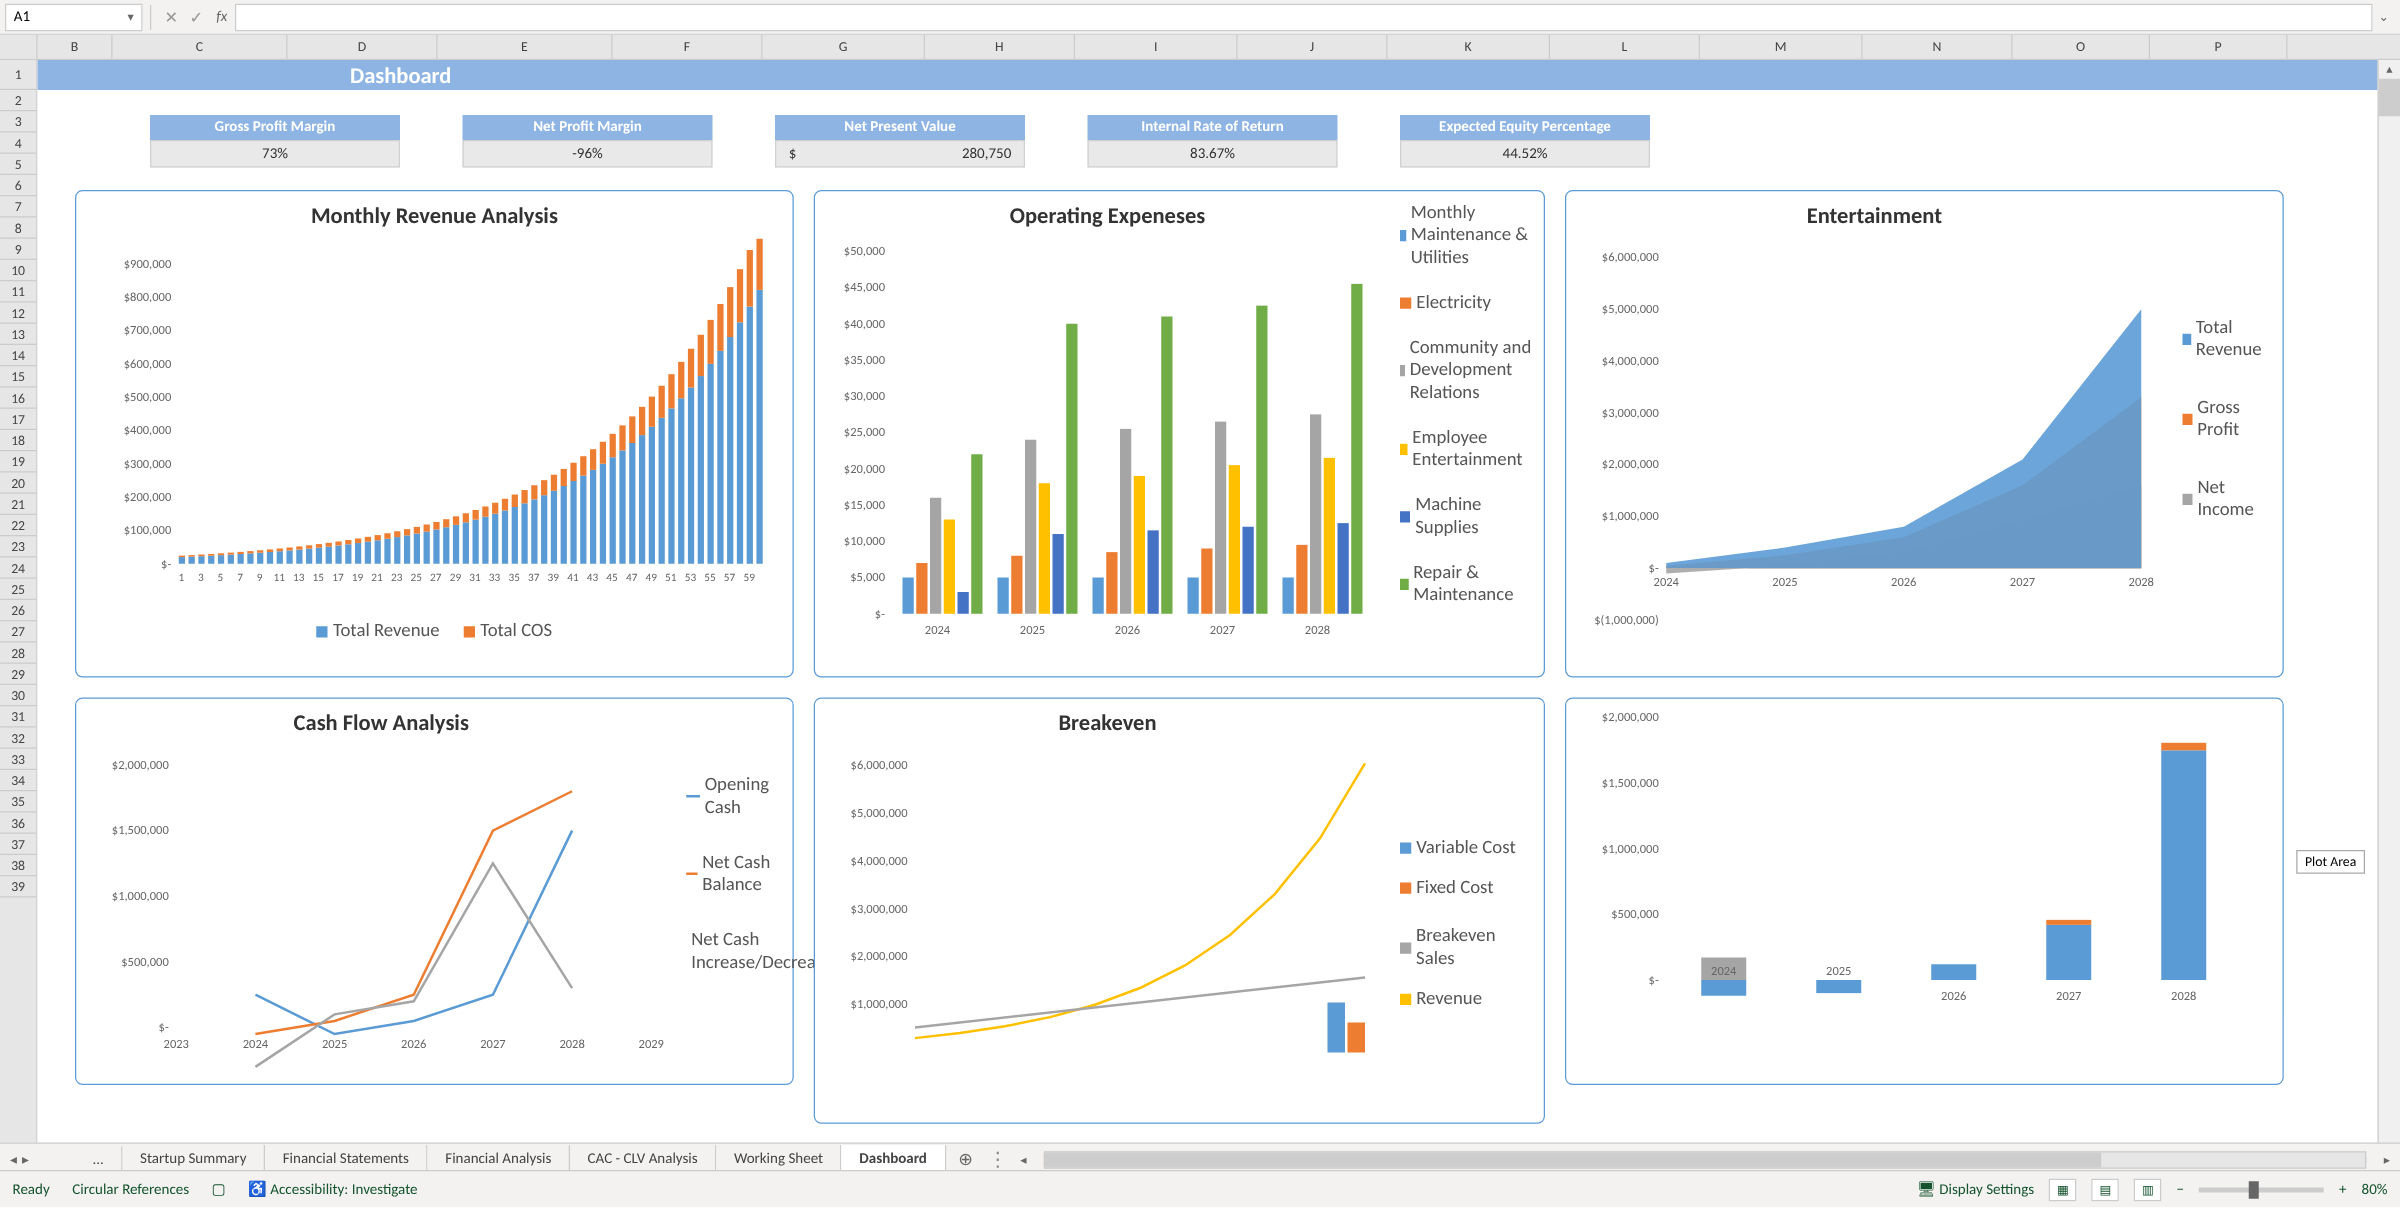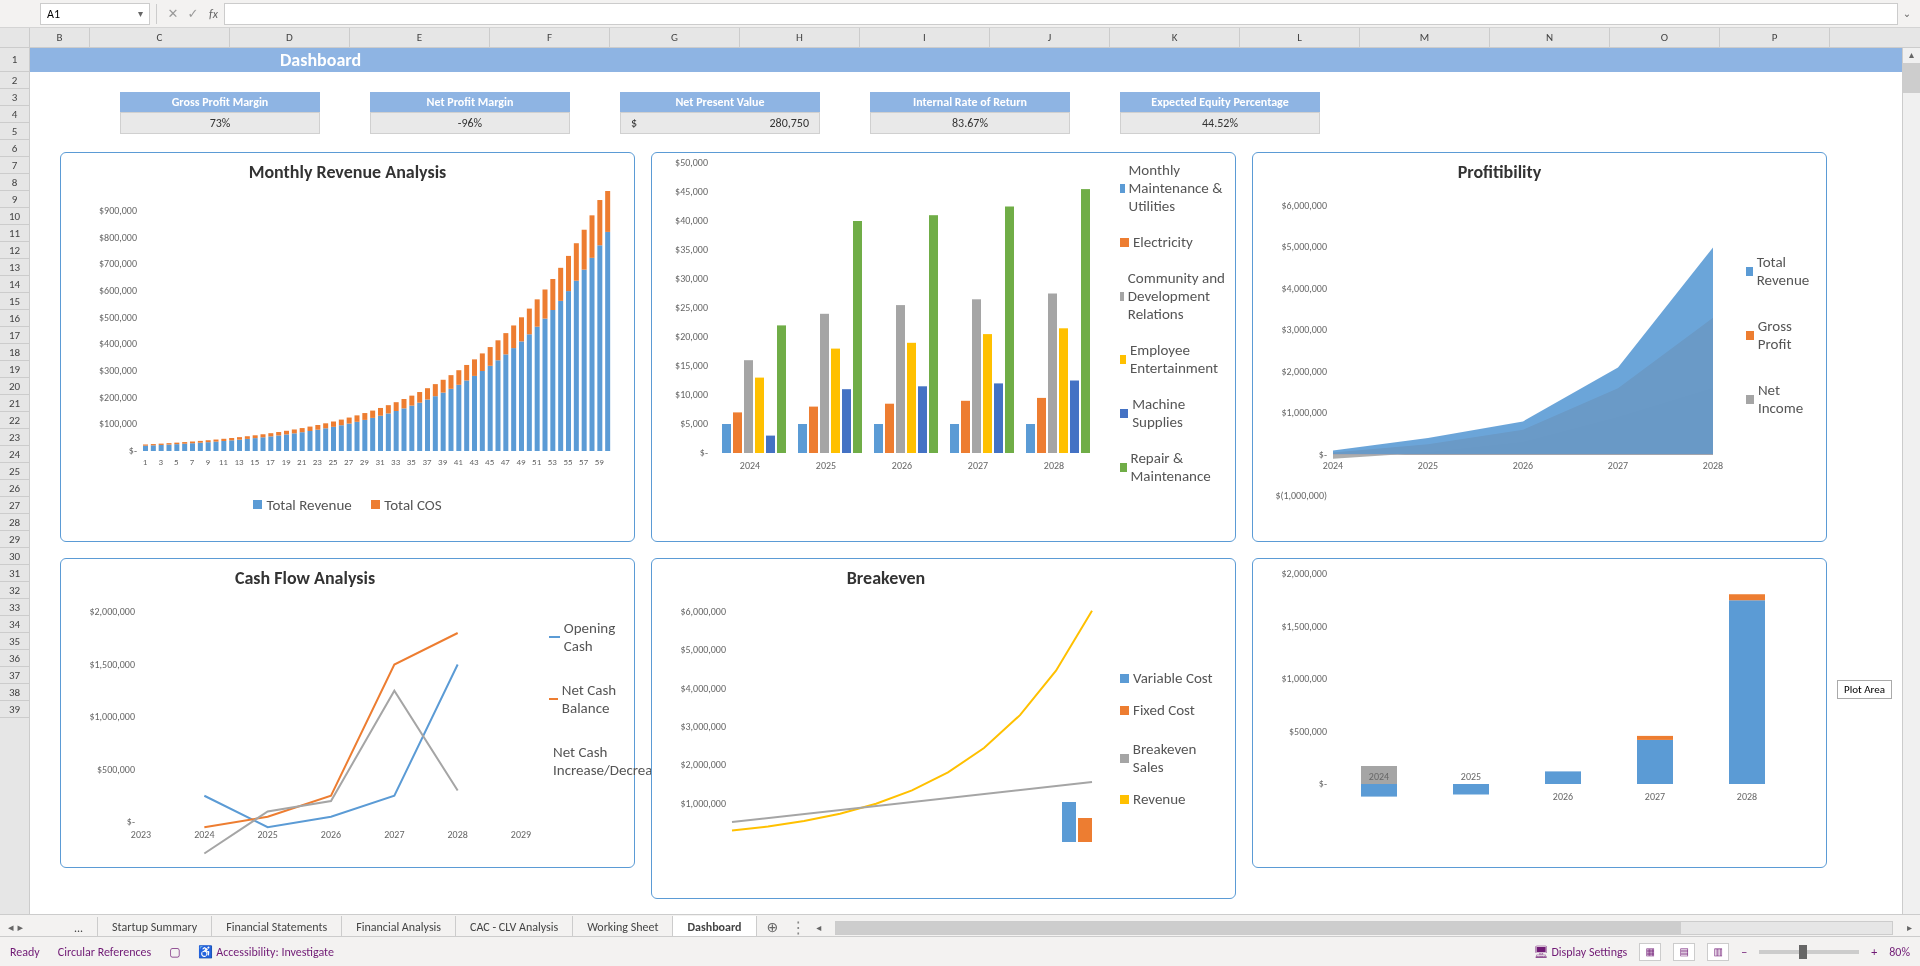--- a/index.html
+++ b/index.html
@@ -1,20 +1,20 @@
 <!DOCTYPE html>
 <html><head>
 <meta charset="utf-8">
 <style>
 * { margin: 0; padding: 0; box-sizing: border-box; font-family: Calibri, Arial, sans-serif; }
 body { background: #fff; overflow: hidden; width: 1920px; height: 966px; position: relative; }
 
 
 .formula-bar { height: 28px; background: #f3f2f1; border-bottom: 1px solid #d4d4d4; display: flex; align-items: center; padding: 0 4px; }
-.name-box { width: 110px; height: 22px; background: #fff; border: 1px solid #ccc; display: flex; align-items: center; padding: 0 6px; font-size: 12px; margin-left: 36px; }
+.name-box { width: 110px; height: 22px; background: #fff; border: 1px solid #ccc; display: flex; align-items: center; padding: 0 6px; font-size: 12px; }
 .name-box-arrow { margin-left: auto; font-size: 10px; color: #666; }
 .fb-divider { width: 1px; height: 20px; background: #ccc; margin: 0 6px; }
 .fb-icon { width: 20px; height: 20px; display: flex; align-items: center; justify-content: center; color: #999; font-size: 13px; }
 .fx-label { font-style: italic; font-size: 12px; color: #666; margin: 0 6px; }
 .formula-input { flex: 1; height: 22px; background: #fff; border: 1px solid #ccc; font-size: 12px; padding: 0 4px; }
 .formula-expand { width: 18px; font-size: 10px; color: #666; text-align: center; }
 
 
 .col-headers { height: 20px; background: #e6e6e6; display: flex; border-bottom: 1px solid #ccc; }
 .corner-cell { width: 30px; border-right: 1px solid #ccc; background: #e6e6e6; }
@@ -48,21 +48,21 @@
 .tab-nav { width: 60px; display: flex; gap: 4px; padding: 0 8px; font-size: 11px; color: #666; }
 .tabs-list { display: flex; }
 .tab { padding: 4px 14px; font-size: 12px; border-right: 1px solid #ccc; background: #f3f2f1; color: #444; cursor: pointer; }
 .tab.active { background: #fff; border-bottom: 2px solid #217346; font-weight: bold; }
 .tab-add { padding: 0 10px; color: #666; font-size: 14px; }
 .h-scroll { flex: 1; display: flex; align-items: center; padding: 0 8px; }
 .scroll-track { flex: 1; height: 14px; background: #e6e6e6; border: 1px solid #ccc; position: relative; margin: 0 14px; }
 .scroll-thumb { position: absolute; height: 100%; background: #cdcdcd; }
 
 
-.status-bar { position: absolute; bottom: 0; left: 0; right: 0; height: 30px; background: #f3f2f1; border-top: 1px solid #ccc; display: flex; align-items: center; padding: 0 10px; font-size: 12px; color: #701a75; }
+.status-bar { position: absolute; bottom: 0; left: 0; right: 0; height: 30px; background: #f3f2f1; border-top: 1px solid #ccc; display: flex; align-items: center; padding: 0 10px; font-size: 12px; color: #14532d; }
 .status-left { display: flex; gap: 18px; align-items: center; }
 .status-right { margin-left: auto; display: flex; gap: 12px; align-items: center; }
 .view-btn { width: 22px; height: 18px; border: 1px solid #ccc; background: #fff; display: flex; align-items: center; justify-content: center; font-size: 10px; }
 .zoom-slider { width: 100px; height: 4px; background: #ccc; position: relative; }
 .zoom-handle { position: absolute; width: 8px; height: 14px; background: #666; top: -5px; left: 40%; }
 
 .tooltip { position: absolute; right: 28px; top: 680px; background: #fff; border: 1px solid #aaa; padding: 2px 6px; font-size: 11px; }
 
 .legend { font-size: 15px; color: #555; }
 .legend-item { display: flex; align-items: center; gap: 4px; margin-bottom: 4px; }
@@ -363,20 +363,21 @@
             <span class="legend-item" style="display:inline-flex">
                 <span class="swatch" style="background:#ED7D31"></span>
                 <span>Total COS</span>
               </span>
           </div>
         </div>
       </div>
 
       <div class="chart-card" style="width:585px;height:390px;display:flex">
         <div style="flex:1">
+          <div class="chart-title">Operating Expeneses</div>
           <svg width="460" height="340">
             <g id="exp-yticks" font-size="10" fill="#666">
                 <text x="56" y="303" text-anchor="end">$-</text>
                 <text x="56" y="274" text-anchor="end">$5,000</text>
                 <text x="56" y="245" text-anchor="end">$10,000</text>
                 <text x="56" y="216" text-anchor="end">$15,000</text>
                 <text x="56" y="187" text-anchor="end">$20,000</text>
                 <text x="56" y="158" text-anchor="end">$25,000</text>
                 <text x="56" y="129" text-anchor="end">$30,000</text>
                 <text x="56" y="100" text-anchor="end">$35,000</text>
@@ -448,21 +449,21 @@
             </div>
             <div class="legend-item" style="margin-bottom: 18px;">
               <span class="swatch" style="background:#70AD47"></span>
               <span>Repair &amp; Maintenance</span>
             </div>
           </div>
       </div>
 
       <div class="chart-card" style="width:575px;height:390px;display:flex">
         <div style="flex:1">
-          <div class="chart-title">Profitibility</div>
+          <div class="chart-title">Entertainment</div>
           <svg width="480" height="340">
             <g id="prof-yticks" font-size="10" fill="#666">
                 <text x="74" y="308" text-anchor="end">$(1,000,000)</text>
                 <text x="74" y="266.57142857142856" text-anchor="end">$-</text>
                 <text x="74" y="225.14285714285714" text-anchor="end">$1,000,000</text>
                 <text x="74" y="183.71428571428572" text-anchor="end">$2,000,000</text>
                 <text x="74" y="142.28571428571428" text-anchor="end">$3,000,000</text>
                 <text x="74" y="100.85714285714283" text-anchor="end">$4,000,000</text>
                 <text x="74" y="59.428571428571416" text-anchor="end">$5,000,000</text>
                 <text x="74" y="18" text-anchor="end">$6,000,000</text>

